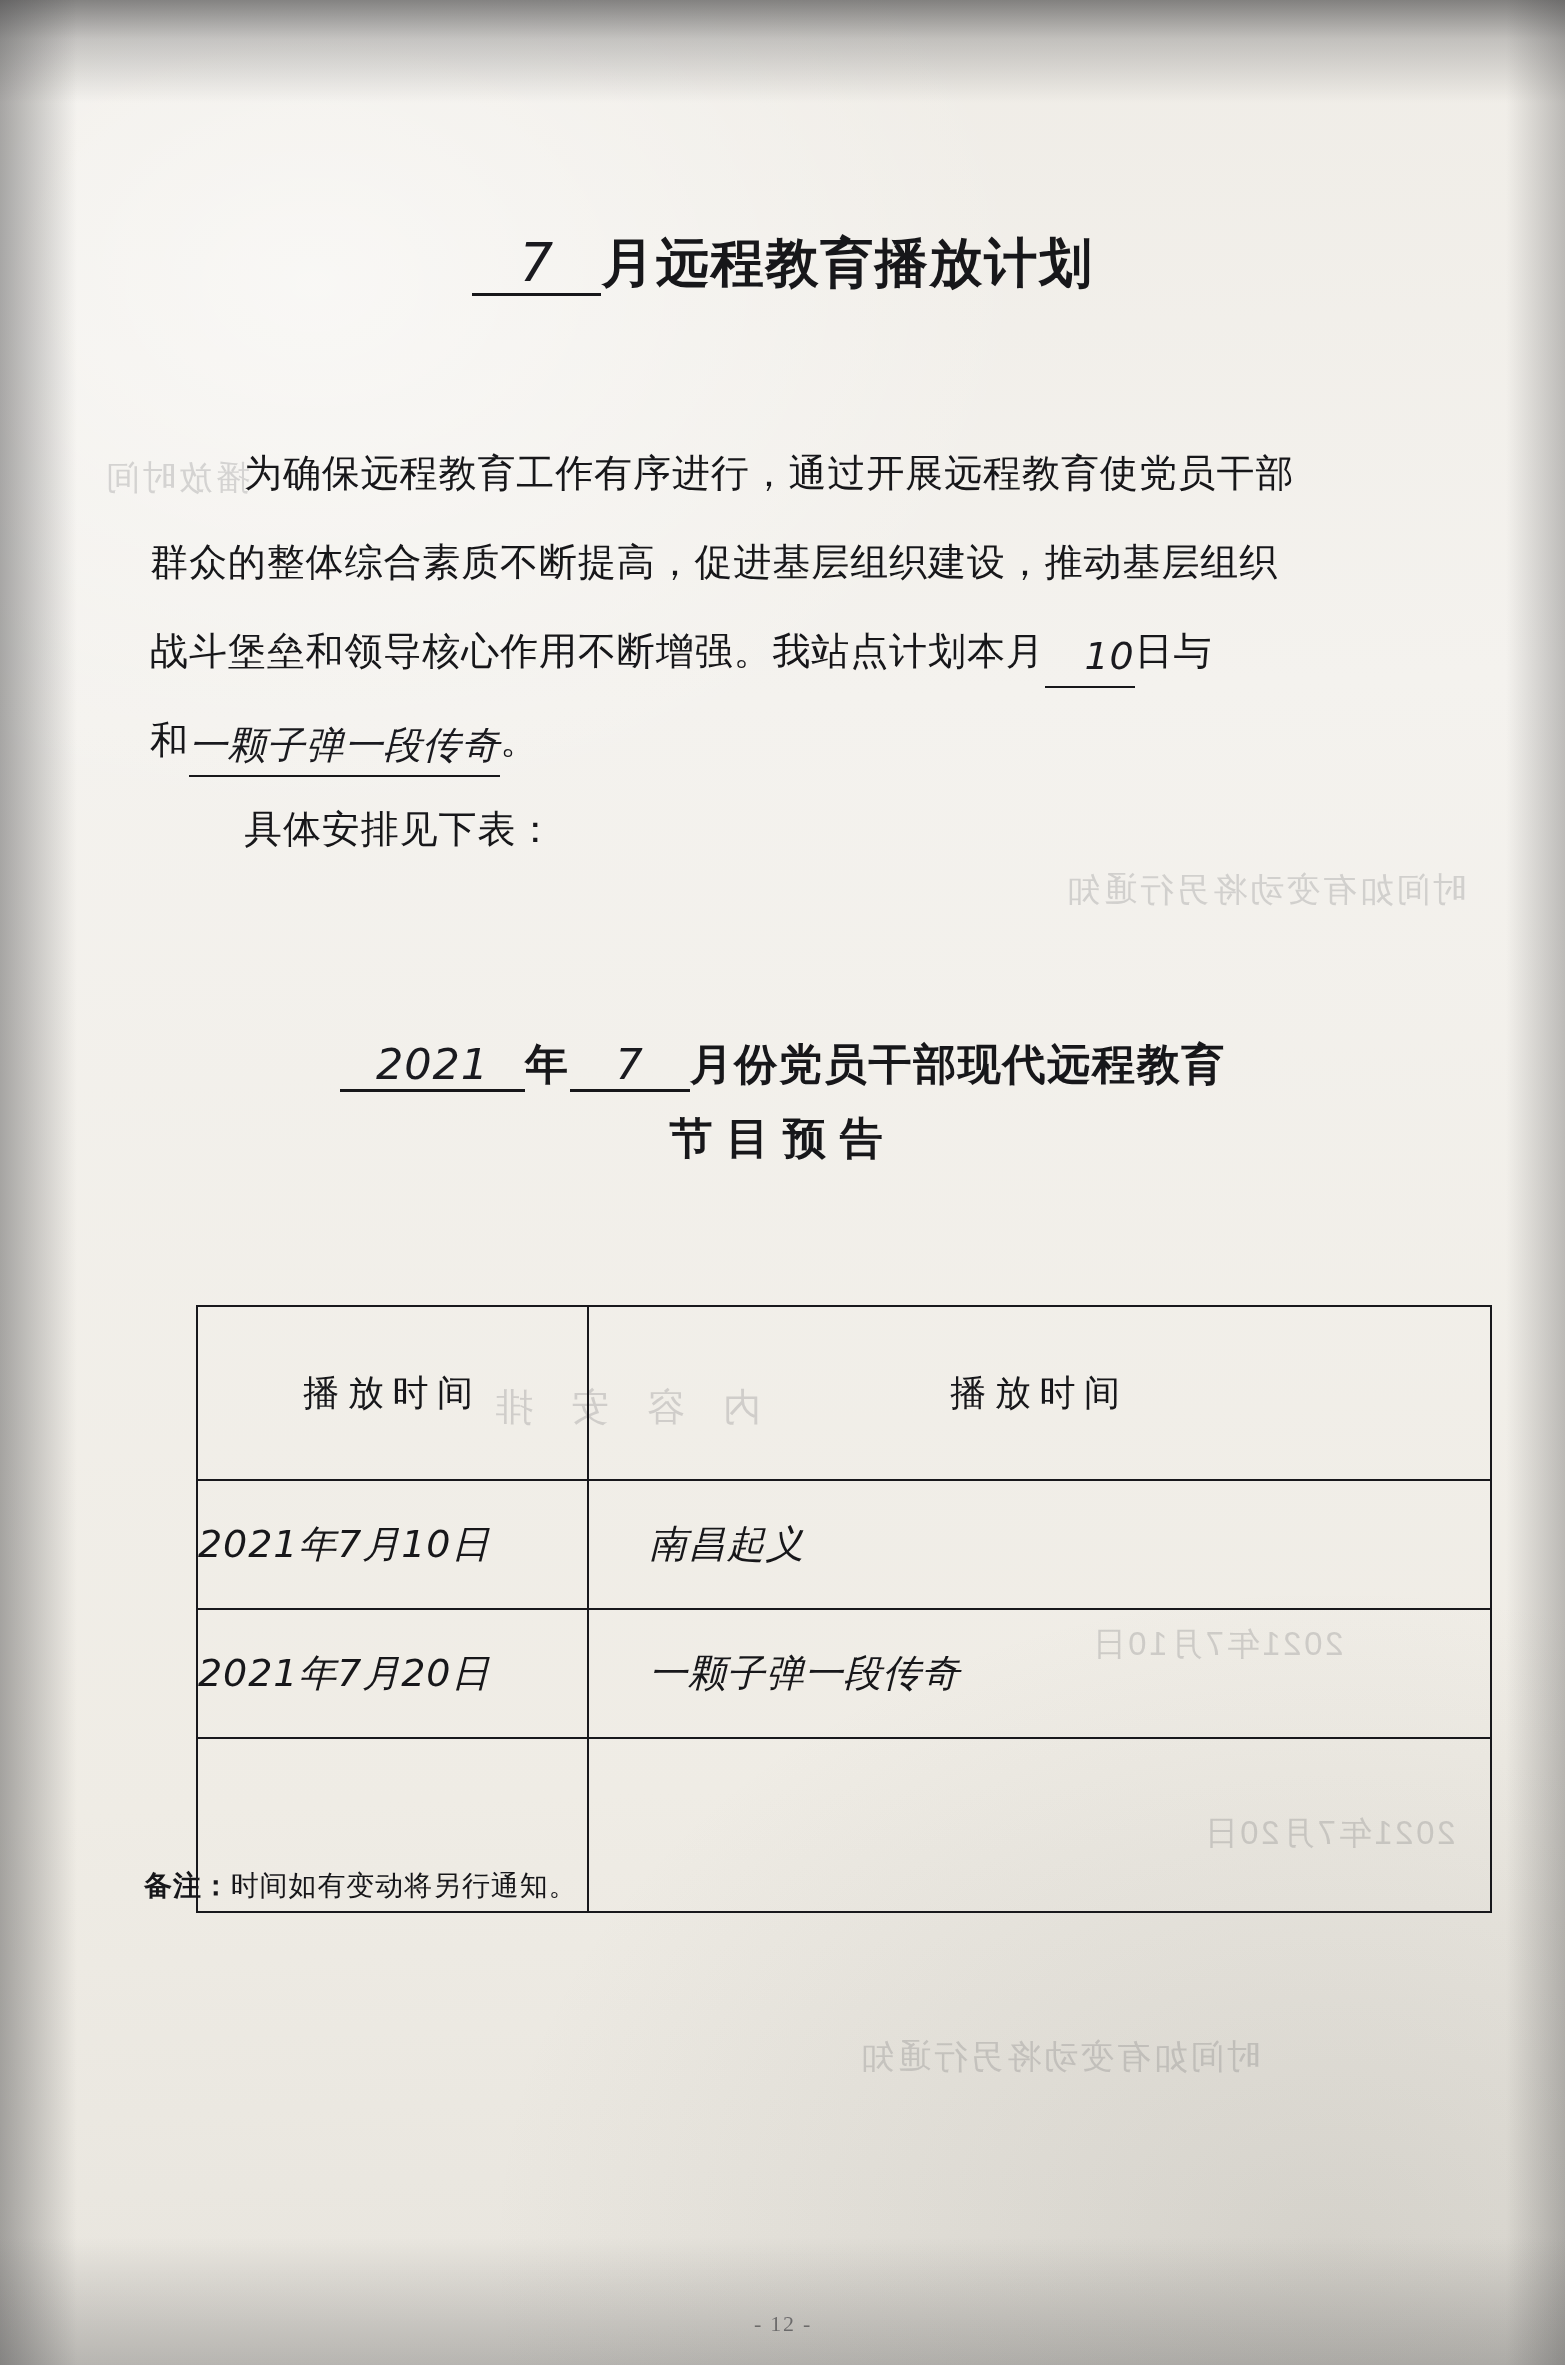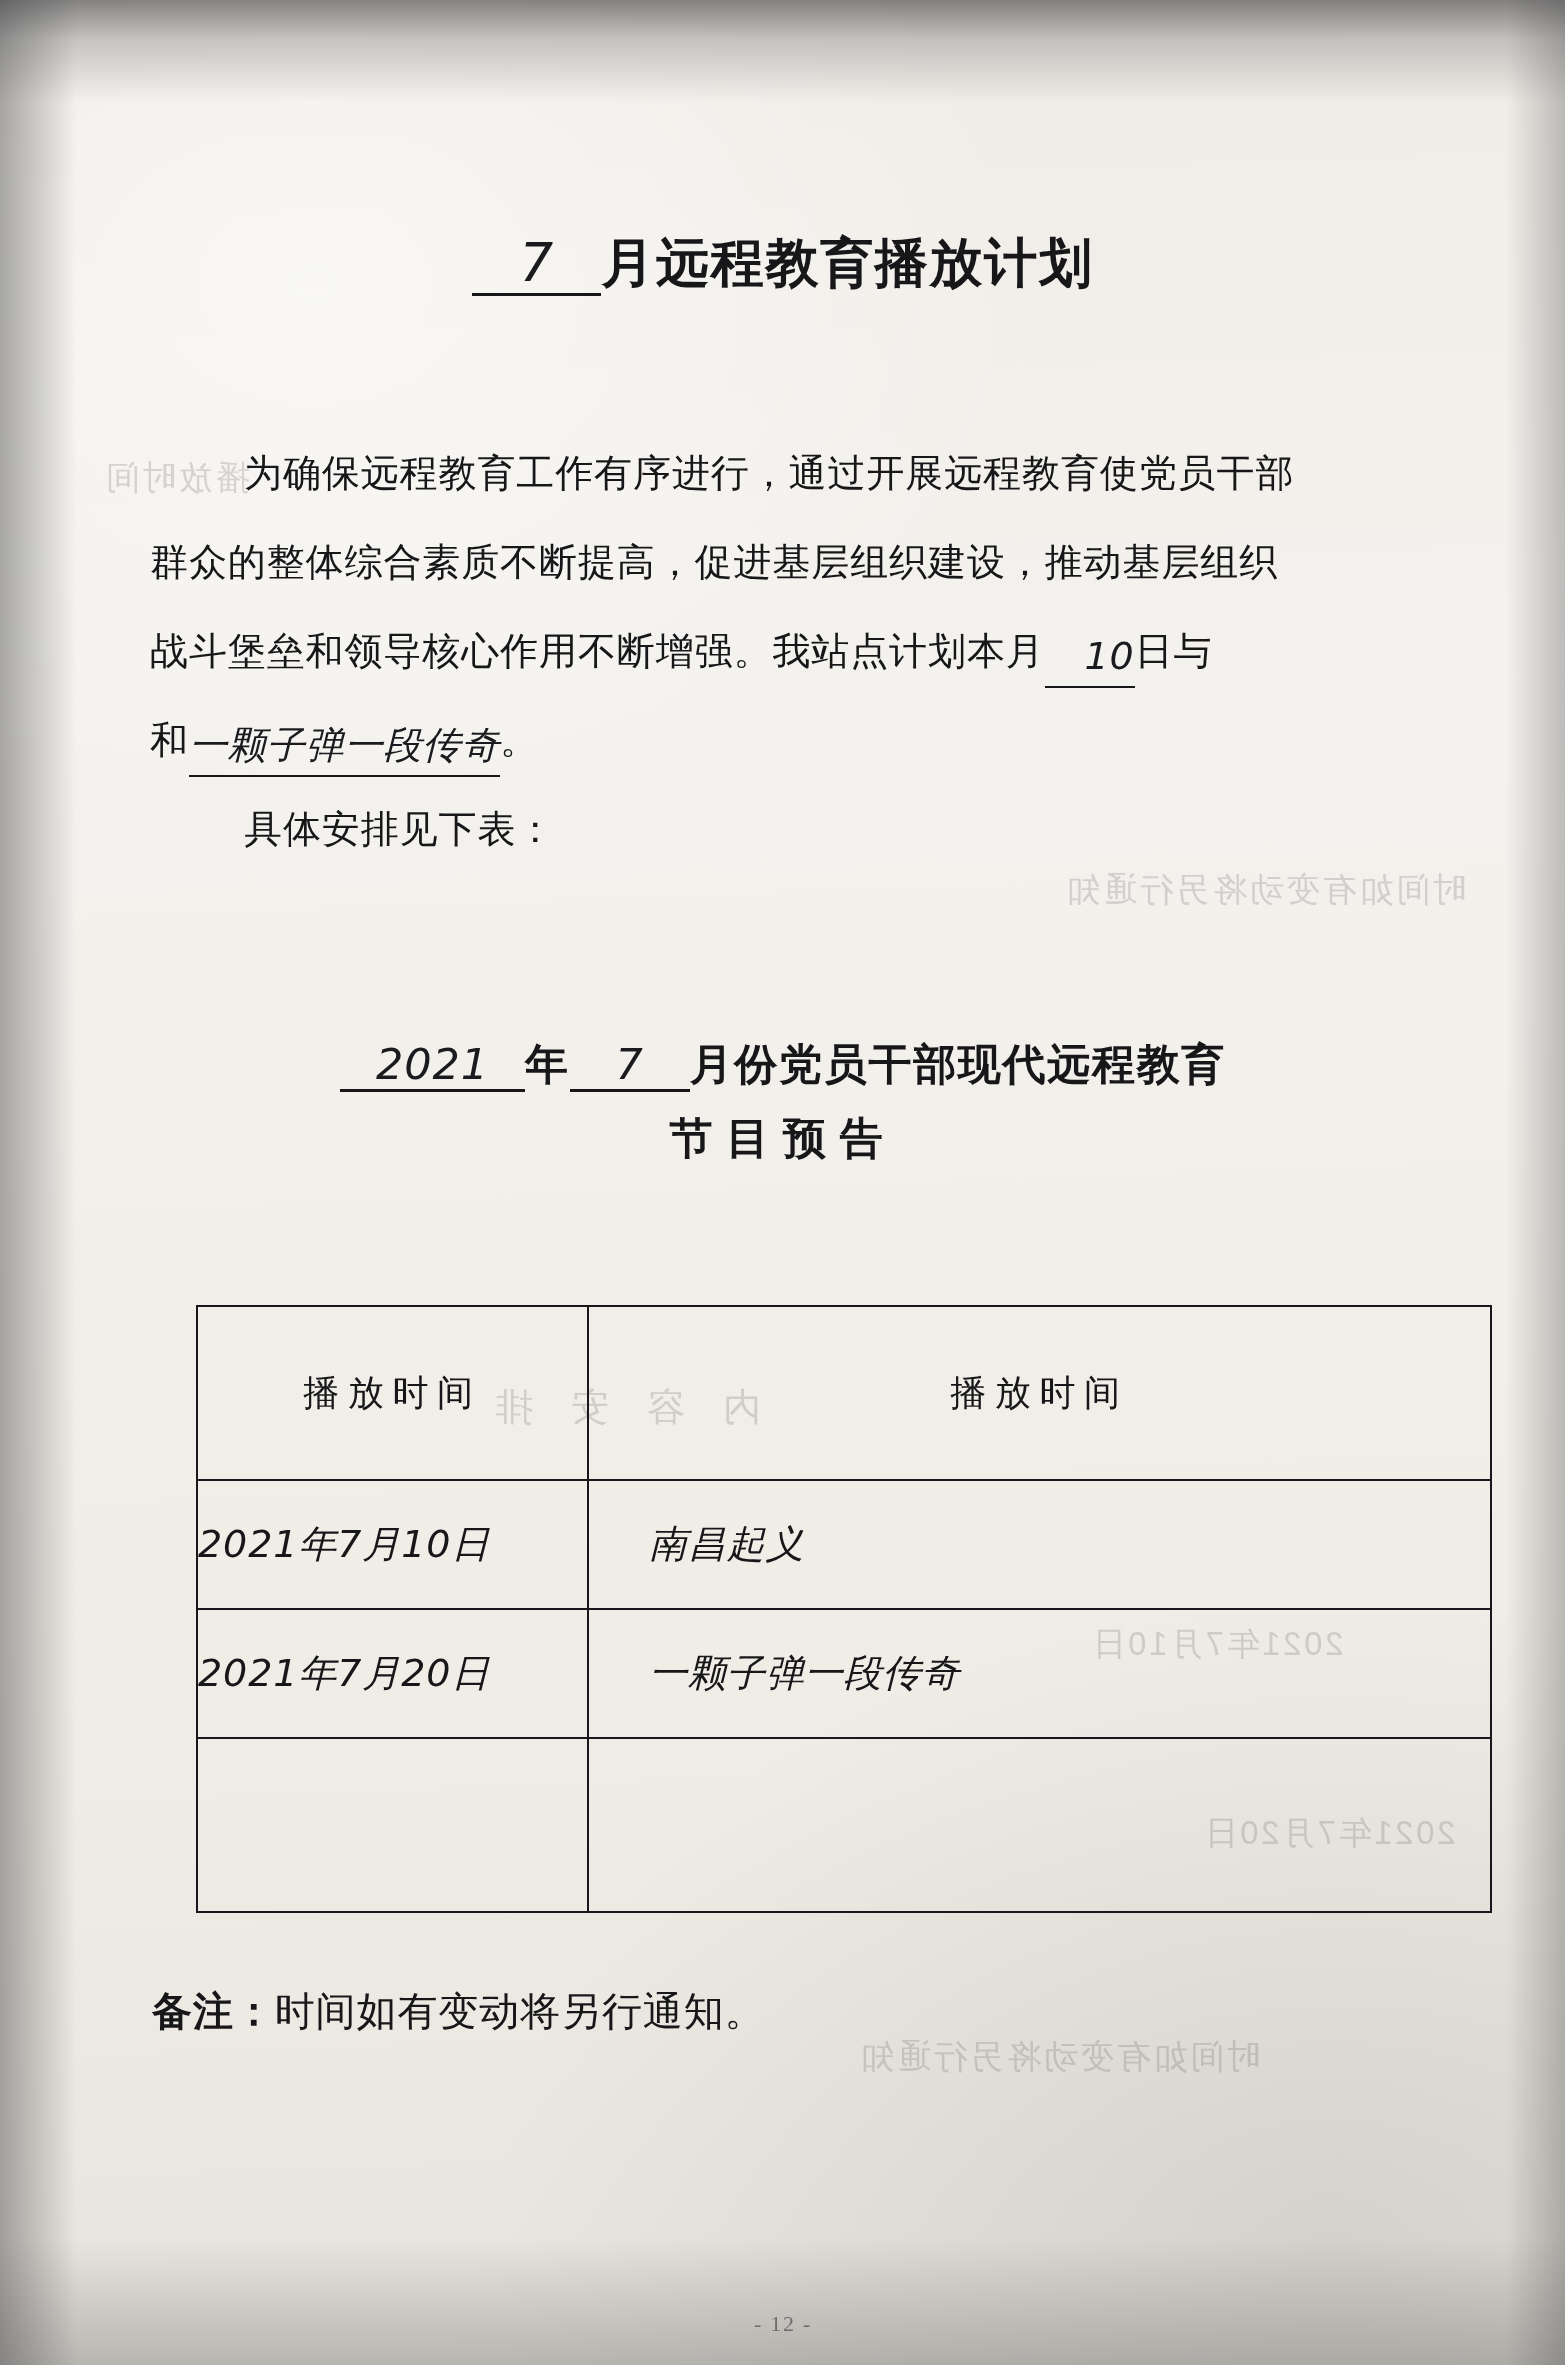--- a/index.html
+++ b/index.html
@@ -189,25 +189,24 @@
     font-style: italic;
     color: #17171a;
     padding-left: 20.6px;
     letter-spacing: 0.9px;
   }
   .cell-hand.center-ish { padding-left: 60px; }
 
   
   .footnote {
     position: absolute;
-    top: 1984px;
+    top: 1867px;
     left: 144px;
-    font-size: 40px;
+    font-size: 28px;
     letter-spacing: 0.9px;
-    margin-left: 8px;
   }
   .footnote b {
     font-family: "Liberation Sans", sans-serif;
     font-weight: bold;
   }
   .page-number {
     position: absolute;
     bottom: 29px;
     left: 0;
     width: 100%;

